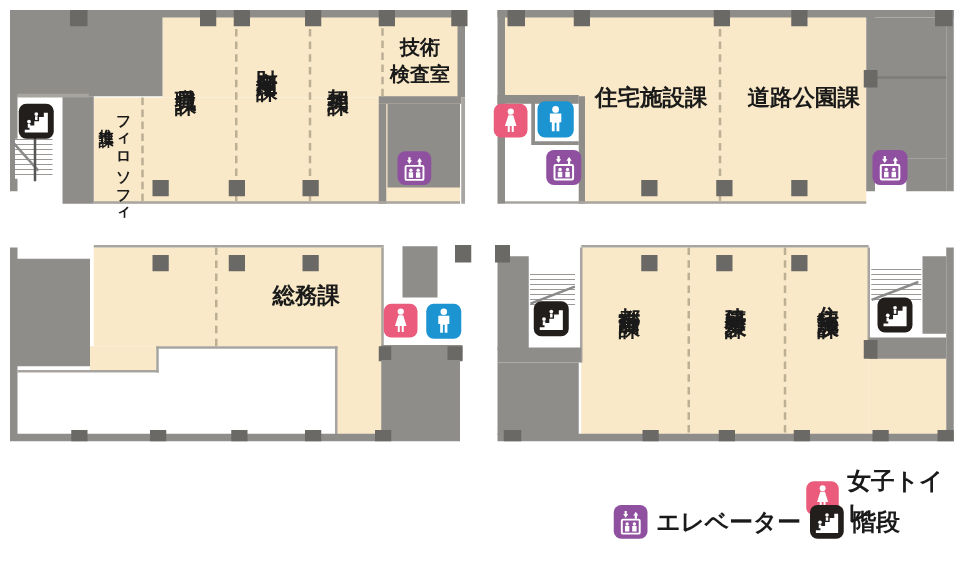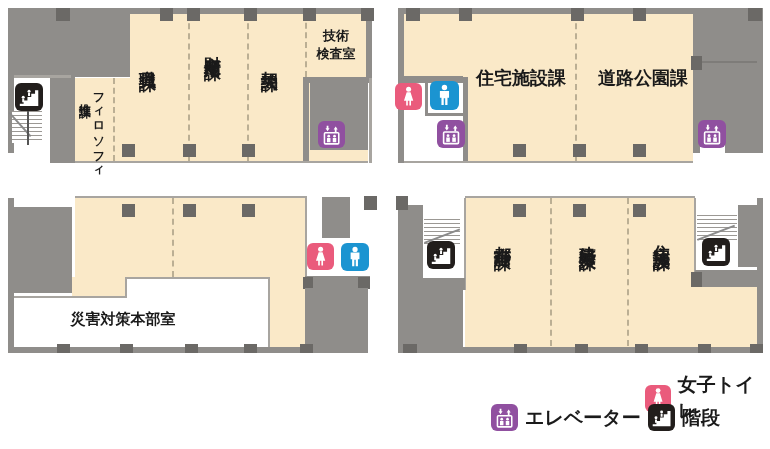--- a/index.html
+++ b/index.html
@@ -22,21 +22,21 @@
   .white{background:#fff;}
   .thin{background:var(--thin);}
   .hatch{background:repeating-linear-gradient(to bottom,#9b9894 0px,#9b9894 1px,#ffffff 1px,#ffffff 4px);}
   .diag{background:#8a8a8a;transform-origin:0 0;height:2px;}
   .dash{width:0;border-left:2px dashed #BBAF94;}
   .vtext{writing-mode:vertical-rl;text-orientation:upright;font-weight:bold;letter-spacing:2px;line-height:1;}
   .htext{font-weight:bold;text-align:center;white-space:nowrap;}
   .f17{font-size:17px;}
   .f18{font-size:18px;}
   .f15{font-size:15px;}
-  .f13{font-size:13px;line-height:1.35;}
+  .f13{font-size:16px;line-height:1.35;}
   .f12{font-size:12px;letter-spacing:1px;}
   .picon{display:flex;align-items:center;justify-content:center;border-radius:6px;}
   .picon svg{width:86%;height:86%;display:block;}
   .bg-blue{background:var(--toilet_male);}
   .bg-pink{background:var(--toilet_female);}
   .bg-purple{background:var(--elevator);}
   .bg-black{background:var(--stairs);}
   .leg{position:absolute;display:flex;align-items:center;gap:7px;}
   .leg-t{font-size:19px;font-weight:bold;}
 </style>
@@ -257,21 +257,21 @@
   <div class="r vtext f12" style="left:79px;top:94px">推進課</div>
   <div class="r vtext f17" style="left:139px;top:57px">職員課</div>
   <div class="r vtext f17" style="left:204px;top:42px">財産活用課</div>
   <div class="r vtext f17" style="left:261px;top:57px">契約課</div>
   <div class="r htext f13" style="left:303px;top:27px;width:66px">
     <span style="display:block">技術</span>
     <span style="display:block">検査室</span>
   </div>
   <div class="r htext f18" style="left:455px;top:66px;width:132px">住宅施設課</div>
   <div class="r htext f18" style="left:578px;top:66px;width:130px">道路公園課</div>
-  <div class="r htext f15" style="left:64px;top:310px;width:118px">災害対策本部室</div>
+  <div class="r htext f18" style="left:200px;top:224px;width:90px">総務課</div>
   <div class="r vtext f17" style="left:494px;top:232px">都市計画課</div>
   <div class="r vtext f17" style="left:579px;top:232px">建築対策課</div>
   <div class="r vtext f17" style="left:653px;top:232px">住宅施設課</div>
 
   <div class="leg" style="left:645px;top:372px">
     <div class="picon bg-pink" style="width:27px;height:27px">
         <svg viewBox="0 0 24 24">
           <use href="#i-female"></use>
         </svg>
       </div>

